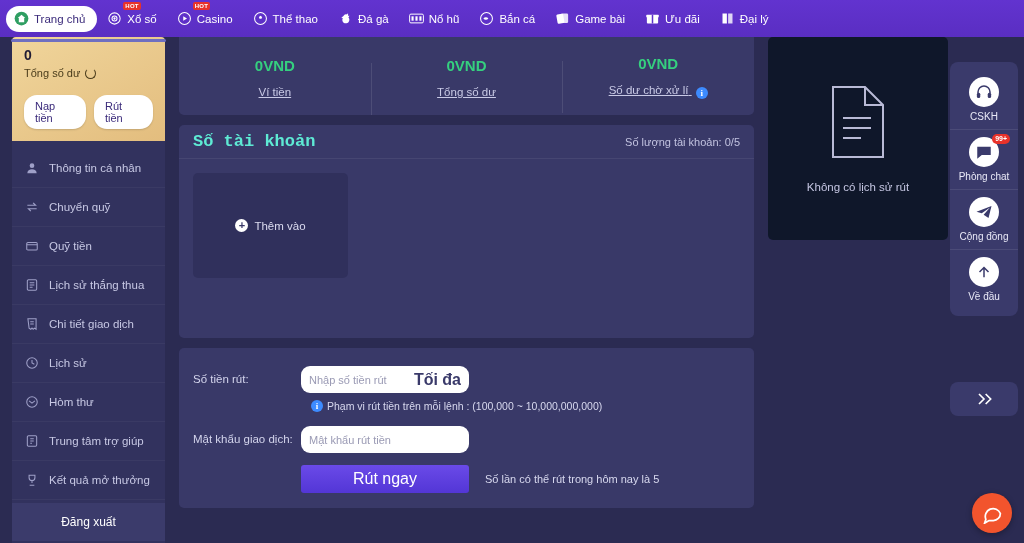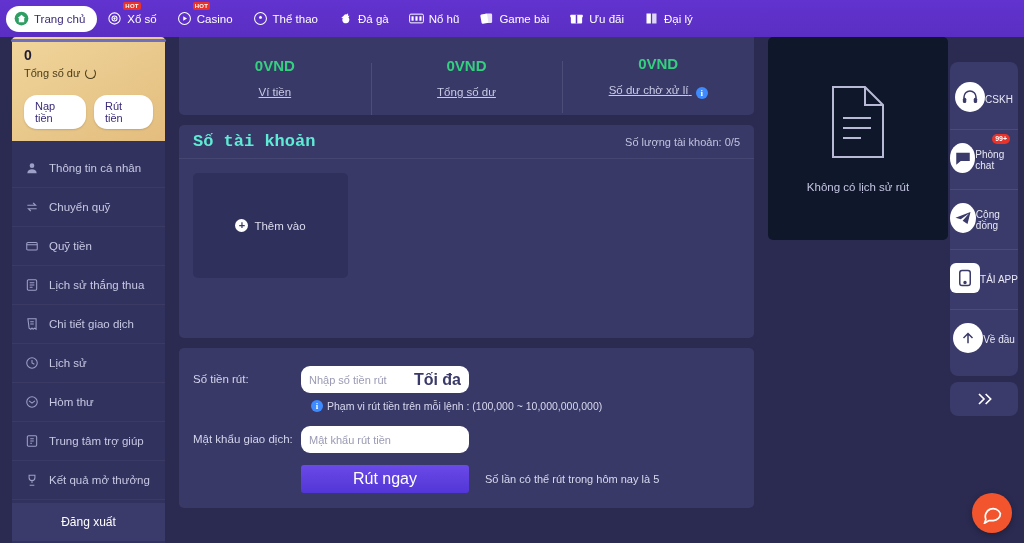--- a/index.html
+++ b/index.html
@@ -264,21 +264,21 @@
     position: absolute; top: 62px; right: 6px;
     width: 68px;
     background: #3a3a6b;
     border-radius: 8px;
     padding: 7px 0;
     z-index: 30;
   }
   .rail-item {
     position: relative;
     width: 68px; height: 60px;
-    display: flex; flex-direction: row;
+    display: flex; flex-direction: column;
     align-items: center; justify-content: center;
     color: #e9e9f7; font-size: 10px;
     cursor: pointer;
   }
   .rail-item + .rail-item { border-top: 1px solid rgba(255,255,255,.09); }
   .rail-circle {
     width: 30px; height: 30px;
     border-radius: 50%;
     background: #fff;
     display: flex; align-items: center; justify-content: center;
@@ -395,20 +395,29 @@
         <svg width="16" height="13" viewBox="0 0 24 20">
             <rect x="1" y="3" width="22" height="14" rx="2" fill="none" stroke="#fff" stroke-width="1.6"></rect>
             <rect x="4" y="6.5" width="3.4" height="7" fill="#fff"></rect>
             <rect x="10.3" y="6.5" width="3.4" height="7" fill="#fff"></rect>
             <rect x="16.6" y="6.5" width="3.4" height="7" fill="#fff"></rect>
           </svg>
       </span>
       <span>Nổ hũ</span>
     </div>
 
+    <div class="nav-item">
+      <span class="nav-ico">
+        <svg width="15" height="15" viewBox="0 0 24 24">
+            <circle cx="12" cy="12" r="9.5" fill="none" stroke="#fff" stroke-width="1.7"></circle>
+            <path d="M7 12c2-2.6 6-2.6 8 0-2 2.6-6 2.6-8 0z" fill="#fff"></path>
+          </svg>
+      </span>
+      <span>Bắn cá</span>
+    </div>
 
     <div class="nav-item">
       <span class="nav-ico">
         <svg width="15" height="15" viewBox="0 0 24 24">
             <rect x="3" y="5" width="11" height="15" rx="2" fill="#fff" transform="rotate(-10 8 12)"></rect>
             <rect x="10" y="4" width="11" height="15" rx="2" fill="#fff" opacity=".85"></rect>
           </svg>
       </span>
       <span>Game bài</span>
     </div>
@@ -648,29 +657,20 @@
 
     <div class="rail-item">
       <span class="rail-circle">
         <svg width="18" height="18" viewBox="0 0 24 24" fill="#3a3a6b">
             <path d="M2 11.5L22 4l-4 16-6.5-4.5L20 6 9 13.5 2 11.5z"></path>
           </svg>
       </span>
       <span>Cộng đồng</span>
     </div>
 
-    <div class="rail-item">
-      <span class="rail-sq">
-        <svg width="16" height="18" viewBox="0 0 20 24" fill="none" stroke="#3a3a6b" stroke-width="2">
-            <rect x="3" y="2" width="14" height="20" rx="3"></rect>
-            <circle cx="10" cy="18" r="1.3" fill="#3a3a6b"></circle>
-          </svg>
-      </span>
-      <span>TẢI APP</span>
-    </div>
 
     <div class="rail-item">
       <span class="rail-circle">
         <svg width="18" height="18" viewBox="0 0 24 24" fill="none" stroke="#3a3a6b" stroke-width="2">
             <path d="M12 19V6M6 12l6-6 6 6"></path>
           </svg>
       </span>
       <span>Về đầu</span>
     </div>
   </div>

